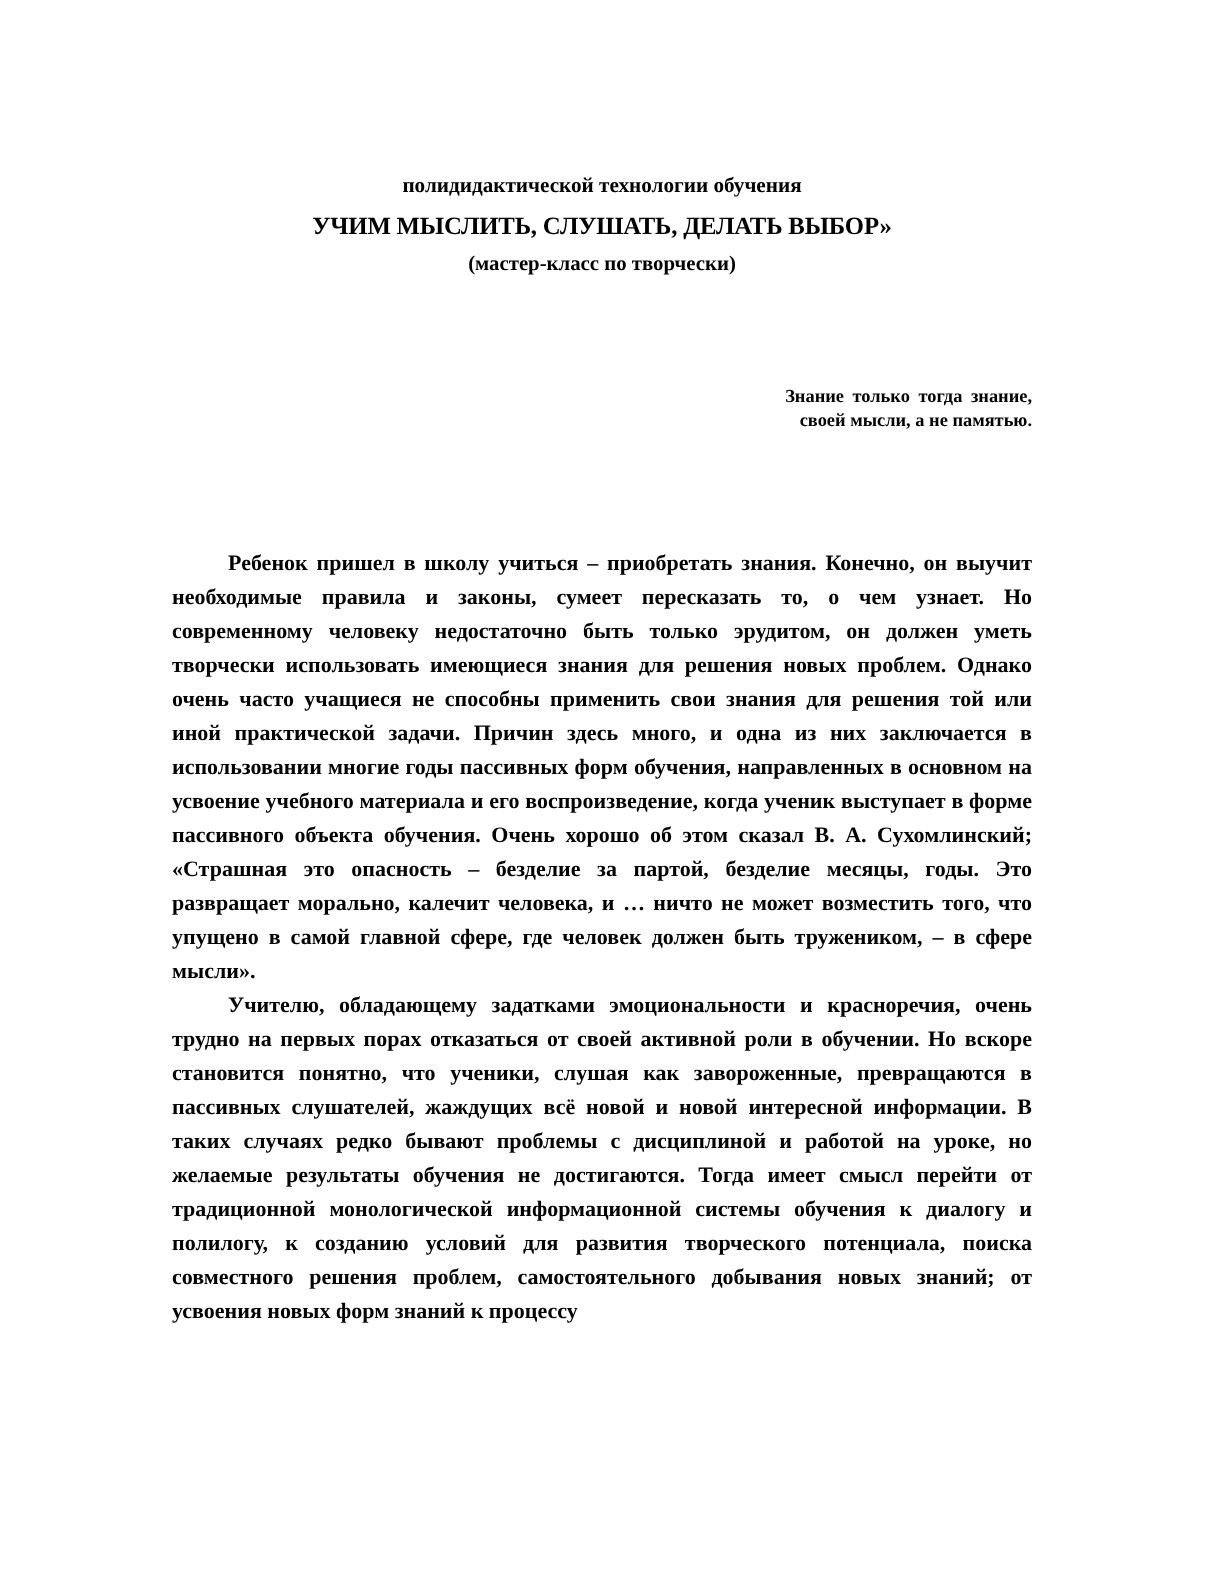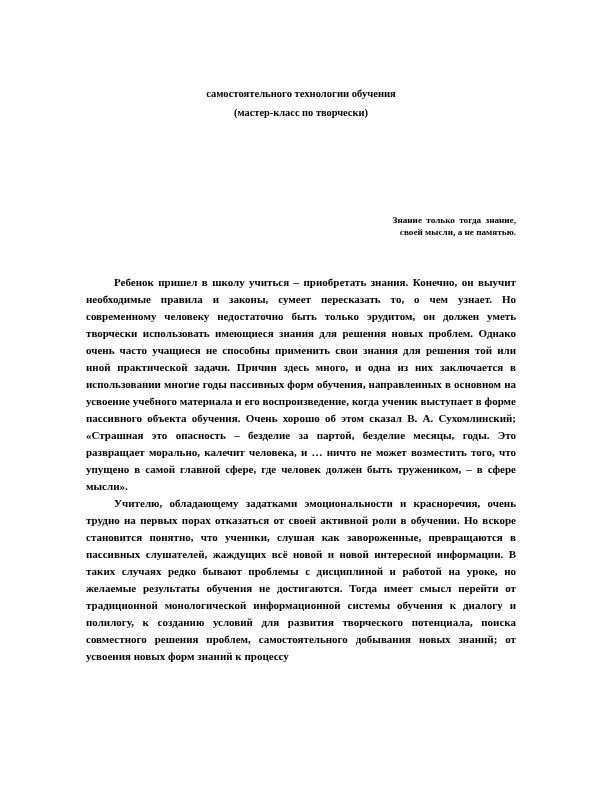--- a/index.html
+++ b/index.html
@@ -65,21 +65,21 @@
   }
   .title-paren {
     font-size: 10.4px;
     line-height: 20px;
   }
 
   
   .epigraph {
     position: absolute;
     left: 300px;
-    top: 214px;
+    top: 192px;
     width: 216px;
     text-align: right;
     font-weight: bold;
     font-size: 9.2px;
     line-height: 12.4px;
   }
   .epigraph-line {
     margin: 0;
     white-space: nowrap;
   }
@@ -110,21 +110,22 @@
     hyphens: none;
     font-weight: bold;
   }
 </style>
 </head>
 <body>
 
 <div class="page">
 
   <div class="title-block">
-    <p class="title-line title-sub2">самостоятельного технологии обучения</p>
+    <p class="title-line title-sub2">полидидактической технологии обучения</p>
+    <p class="title-line title-quote">УЧИМ МЫСЛИТЬ, СЛУШАТЬ, ДЕЛАТЬ ВЫБОР»</p>
     <p class="title-line title-paren">(мастер-класс по творчески)</p>
   </div>
 
   <div class="epigraph">
     <p class="epigraph-line spread">Знание только тогда знание,</p>
     <p class="epigraph-line">своей мысли, а не памятью.</p>
   </div>
 
   <div class="body-text">
     <p class="para">Ребенок пришел в школу учиться – приобретать знания. Конечно, он выучит необходимые правила и законы, сумеет пересказать то, о чем узнает. Но современному человеку недостаточно быть только эрудитом, он должен уметь творчески использовать имеющиеся знания для решения новых проблем. Однако очень часто учащиеся не способны применить свои знания для решения той или иной практической задачи. Причин здесь много, и одна из них заключается в использовании многие годы пассивных форм обучения, направленных в основном на усвоение учебного материала и его воспроизведение, когда ученик выступает в форме пассивного объекта обучения. Очень хорошо об этом сказал В. А. Сухомлинский; «Страшная это опасность – безделие за партой, безделие месяцы, годы. Это развращает морально, калечит человека, и … ничто не может возместить того, что упущено в самой главной сфере, где человек должен быть тружеником, – в сфере мысли».</p>

